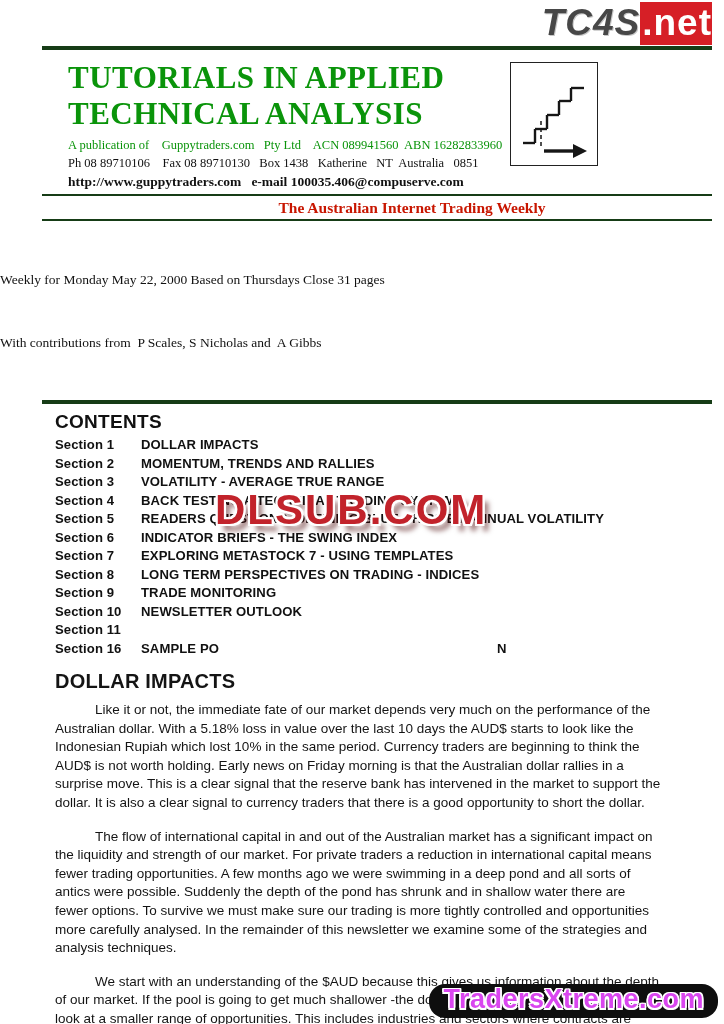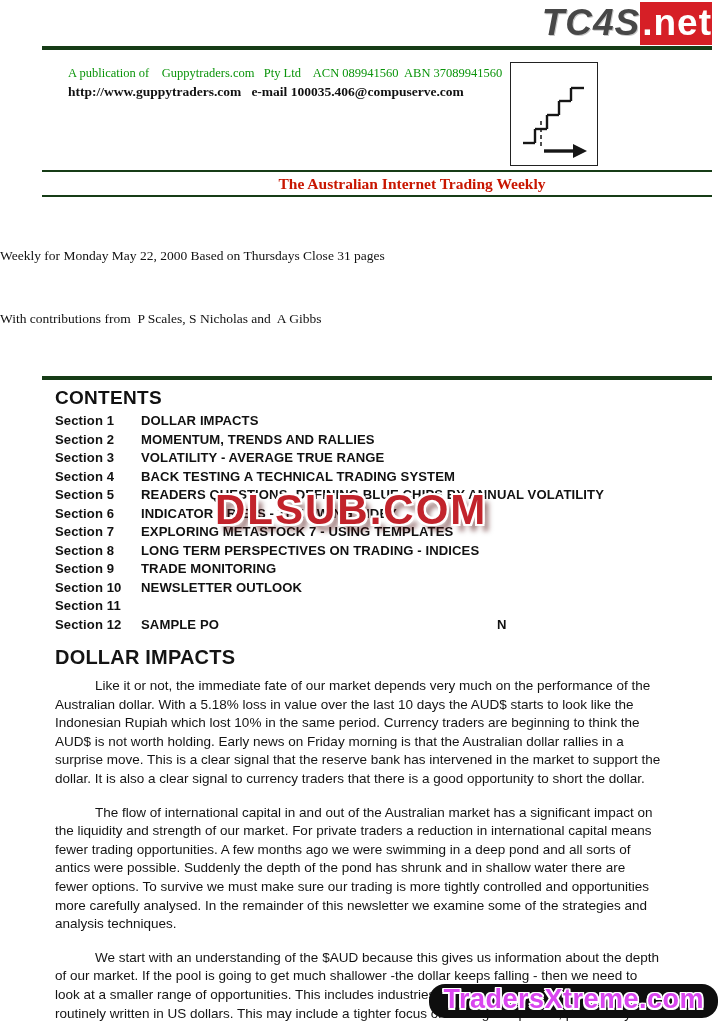--- a/index.html
+++ b/index.html
@@ -61,21 +61,26 @@
 <div class="page">
 
   <div class="wm-top">
     <span class="wm-top-main">TC4S</span><span class="wm-top-net">.net</span>
   </div>
 
   <div class="rule" style="margin-top:46px"></div>
 
   <div class="header">
     <div>
-      <div class="pub-line">A publication of    Guppytraders.com   Pty Ltd    ACN 089941560  ABN 37089941560</div>
+      <div class="masthead-title">
+        <div>TUTORIALS IN APPLIED</div>
+        <div>TECHNICAL ANALYSIS</div>
+      </div>
+      <div class="pub-line">A publication of    Guppytraders.com   Pty Ltd    ACN 089941560  ABN 16282833960</div>
+      <div class="contact-line">Ph 08 89710106    Fax 08 89710130   Box 1438   Katherine   NT  Australia   0851</div>
       <div class="web-line">http://www.guppytraders.com   e-mail 100035.406@compuserve.com</div>
     </div>
     <div class="chart-box">
       <svg width="85" height="101" viewBox="0 0 85 101">
         <g fill="none" stroke="#161616" stroke-width="2.4">
           <path d="M12 80 h12"></path>
           <path d="M24 80 v-14"></path>
           <path d="M24 66 h12"></path>
           <path d="M36 66 v-14"></path>
           <path d="M36 52 h12"></path>
@@ -144,21 +149,21 @@
       <span class="toc-title">TRADE MONITORING</span>
     </div>
     <div class="toc-row">
       <span class="toc-sec">Section 10</span>
       <span class="toc-title">NEWSLETTER OUTLOOK</span>
     </div>
     <div class="toc-row">
       <span class="toc-sec">Section 11</span>
     </div>
     <div class="toc-row">
-      <span class="toc-sec">Section 12</span>
+      <span class="toc-sec">Section 16</span>
       <span class="toc-title">SAMPLE PO</span>
       <span class="toc-title toc-suffix">N</span>
     </div>
   </div>
 
   <div class="wm-mid">DLSUB.COM</div>
 
   <div class="article">
     <div class="article-heading">DOLLAR IMPACTS</div>
     <p>Like it or not, the immediate fate of our market depends very much on the performance of the Australian dollar.  With a 5.18% loss in value over the last 10 days the AUD$ starts to look like the Indonesian Rupiah which lost 10% in the same period. Currency traders are beginning to think the AUD$ is not worth holding. Early news on Friday morning is that the Australian dollar rallies in a surprise move. This is a clear signal that the reserve bank has intervened in the market to support the dollar. It is also a clear signal to currency traders that there is a good opportunity to short the dollar.</p>

